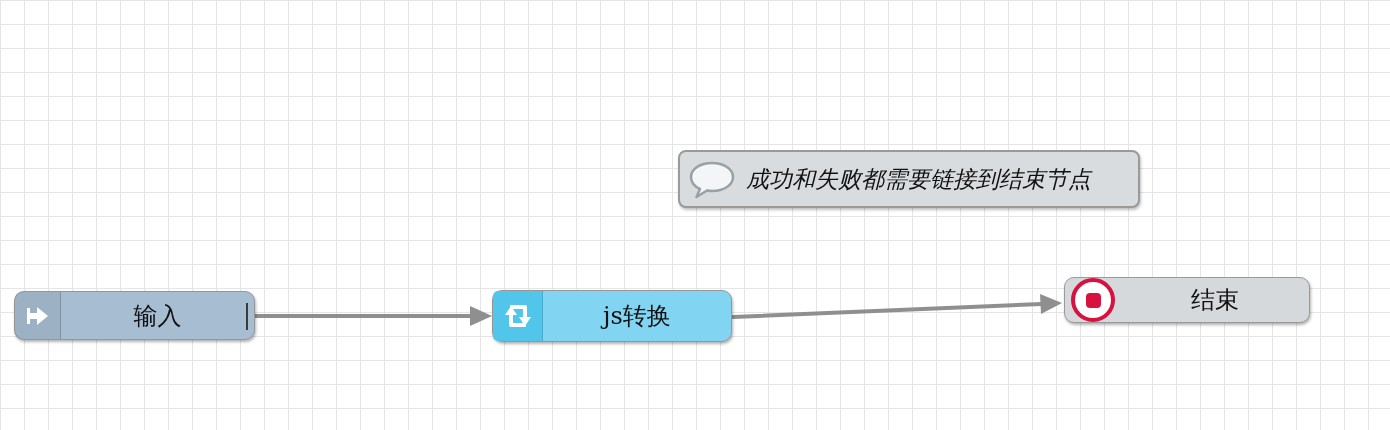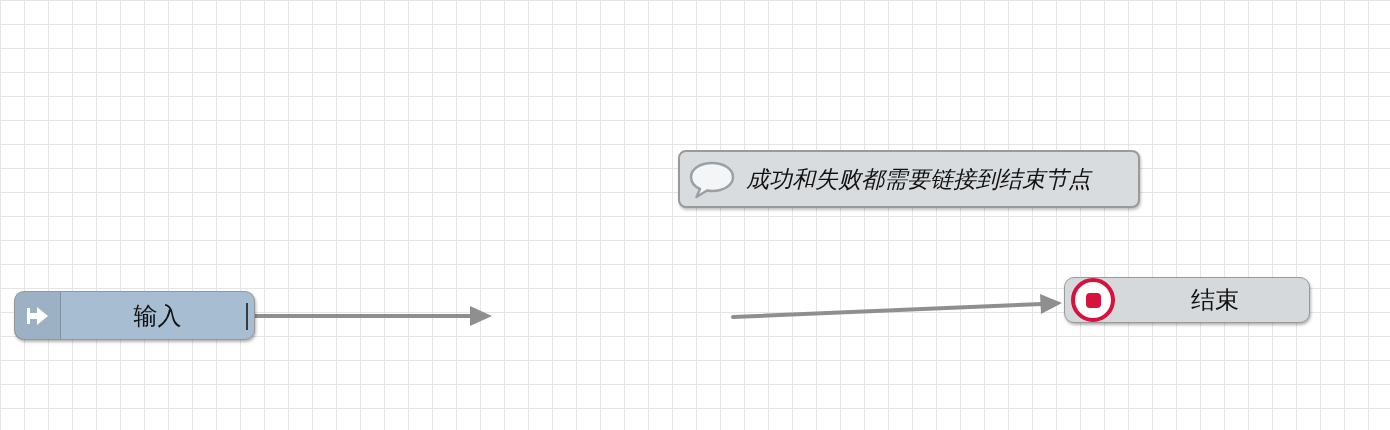--- a/index.html
+++ b/index.html
@@ -185,20 +185,33 @@
         <svg width="28" height="28" viewBox="0 0 28 28">
           <polygon points="4,11 13,11 13,5 24,14 13,23 13,17 4,17" fill="#ffffff"></polygon>
           <rect x="3" y="6" width="3" height="16" fill="#ffffff"></rect>
         </svg>
       </span>
     </div>
     <div class="node-label">输入</div>
     <div class="text-cursor"></div>
   </div>
 
+  <div class="node node-transform">
+    <div class="node-icon-area">
+      <span style="display:flex;">
+        <svg width="32" height="32" viewBox="0 0 32 32">
+          <path d="M8 7 H23 V18" fill="none" stroke="#ffffff" stroke-width="4" stroke-linejoin="round"></path>
+          <polygon points="17,17 29,17 23,26" fill="#ffffff"></polygon>
+          <path d="M24 25 H9 V14" fill="none" stroke="#ffffff" stroke-width="4" stroke-linejoin="round"></path>
+          <polygon points="3,15 15,15 9,6" fill="#ffffff"></polygon>
+        </svg>
+      </span>
+    </div>
+    <div class="node-label">js转换</div>
+  </div>
 
 
   <div class="node node-end">
     <div class="node-icon-area">
       <div class="stop-circle">
         <div class="stop-square"></div>
       </div>
     </div>
     <div class="node-label">结束</div>
   </div>

